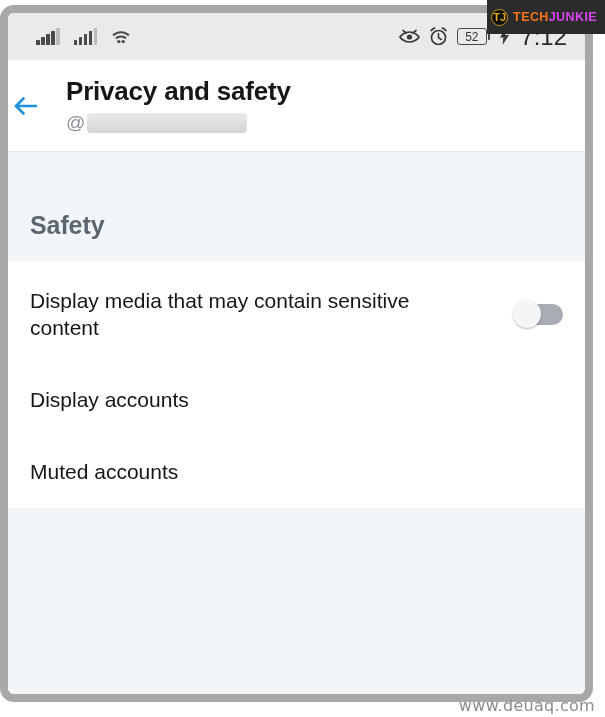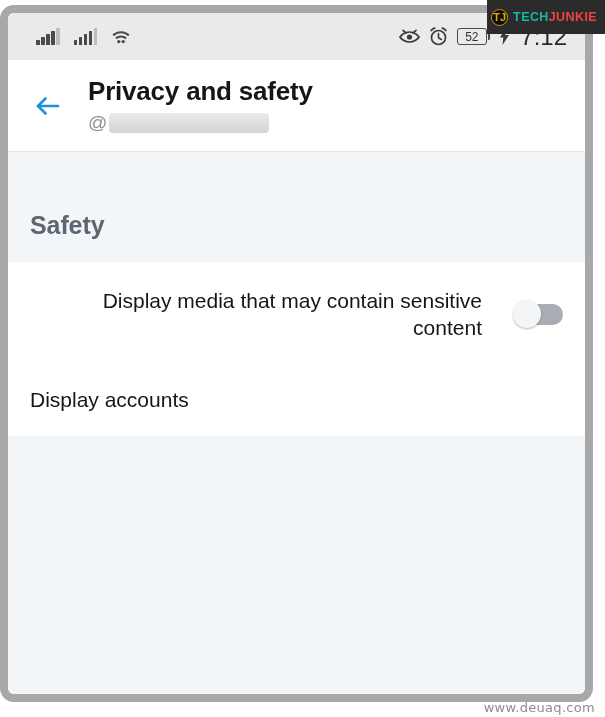--- a/index.html
+++ b/index.html
@@ -115,21 +115,20 @@
     margin-left: 1px;
     letter-spacing: 0px;
   }
 
   
   #app-header {
     background: #ffffff;
     height: 92px;
     display: flex;
     align-items: center;
-    padding-left: 22px;
     box-sizing: border-box;
     border-bottom: 1px solid #e4e6e8;
     position: relative;
   }
   #back-arrow {
     width: 36px;
     height: 36px;
     flex: 0 0 auto;
     margin-right: 22px;
   }
@@ -187,21 +186,21 @@
     padding-top: 2px;
   }
   .list-row {
     display: flex;
     align-items: center;
     justify-content: space-between;
     padding: 0 22px 0 22px;
     box-sizing: border-box;
     min-height: 72px;
   }
-  .row-two-line { min-height: 100px; text-align: right; }
+  .row-two-line { min-height: 100px; }
   .row-label {
     font-size: 21px;
     color: #14171a;
     line-height: 1.3;
     max-width: 452px;
   }
 
   
   .toggle {
     position: relative;
@@ -277,29 +276,29 @@
     font-weight: bold;
     color: #e0a80e;
     line-height: 1;
     box-sizing: border-box;
   }
   #tj-text {
     font-size: 12.5px;
     font-weight: bold;
     letter-spacing: 0.4px;
   }
-  #tj-tech { color: #14b8a6; }
-  #tj-junkie { color: #ef4444; }
+  #tj-tech { color: #f97316; }
+  #tj-junkie { color: #d946ef; }
 
   
   #watermark {
     position: absolute;
     right: 10px;
     bottom: 2px;
-    font-size: 13px;
+    font-size: 16px;
     color: #8d8d8d;
     font-family: "DejaVu Sans", sans-serif;
     letter-spacing: 0.3px;
     z-index: 40;
   }
 </style>
 </head>
 <body>
 
 <div id="page">
@@ -388,20 +387,23 @@
             <span class="track"></span>
             <span class="knob"></span>
           </span>
         </div>
 
 
         <div class="list-row">
           <span class="row-label">Display accounts</span>
         </div>
 
+        <div class="list-row">
+          <span class="row-label">Muted accounts</span>
+        </div>
 
 
       </div>
 
       <div id="list-footer"></div>
 
     </div>
   </div>
 
   <div id="techjunkie-badge">

